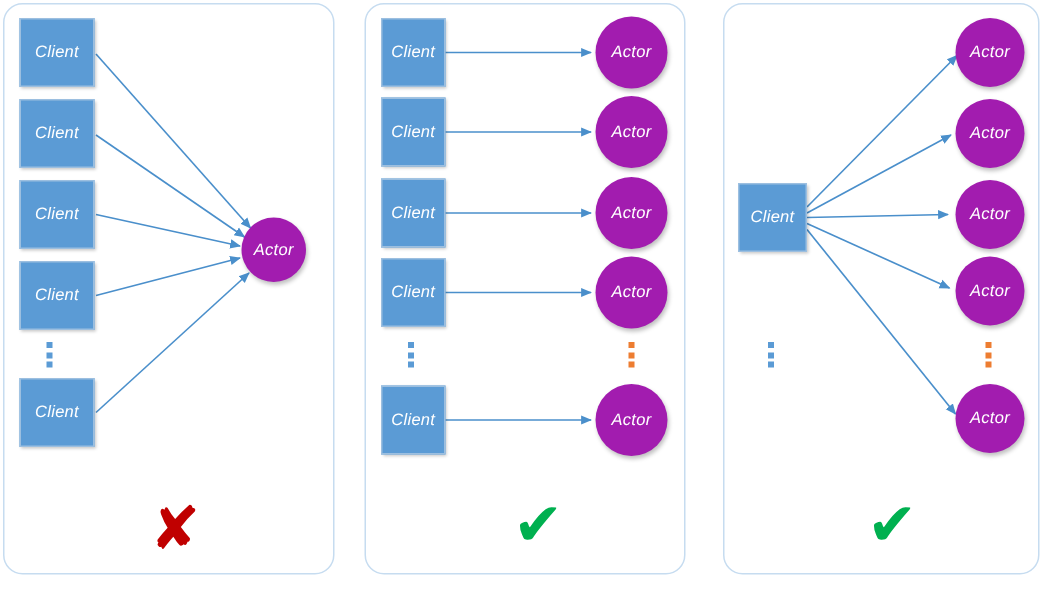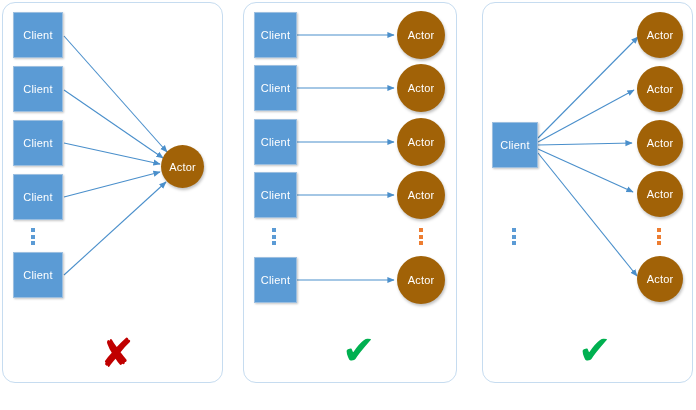--- a/index.html
+++ b/index.html
@@ -3,21 +3,21 @@
 <meta charset="utf-8">
 <style>
   html,body{margin:0;padding:0;}
   body{
     width:696px;height:410px;
     background:#ffffff;
     font-family:"Liberation Sans", sans-serif;
     overflow:hidden;
     position:relative;
   }
-  #stage{position:absolute;left:0;top:0;width:624px;height:410px;}
+  #stage{position:absolute;left:0;top:0;width:624px;height:410px;font-style:italic;}
 
   .panel{
     position:absolute;
     border:1px solid #c6dcf0;
     border-radius:13px;
     background:#ffffff;
     box-sizing:border-box;
   }
 
   .node{
@@ -28,21 +28,21 @@
     letter-spacing:.2px;
     box-sizing:border-box;
     z-index:4;
   }
   .client{
     background:#5b9bd5;
     border:1px solid #9cbfe0;
     box-shadow:1px 1px 2px rgba(0,0,0,.22);
   }
   .actor{
-    background:#a16207;
+    background:#a21caf;
     border-radius:50%;
     box-shadow:1px 2px 3px rgba(0,0,0,.25);
   }
 
   .dots{
     position:absolute;
     width:4px;
     display:flex;flex-direction:column;justify-content:space-between;
     height:17px;
     z-index:3;

